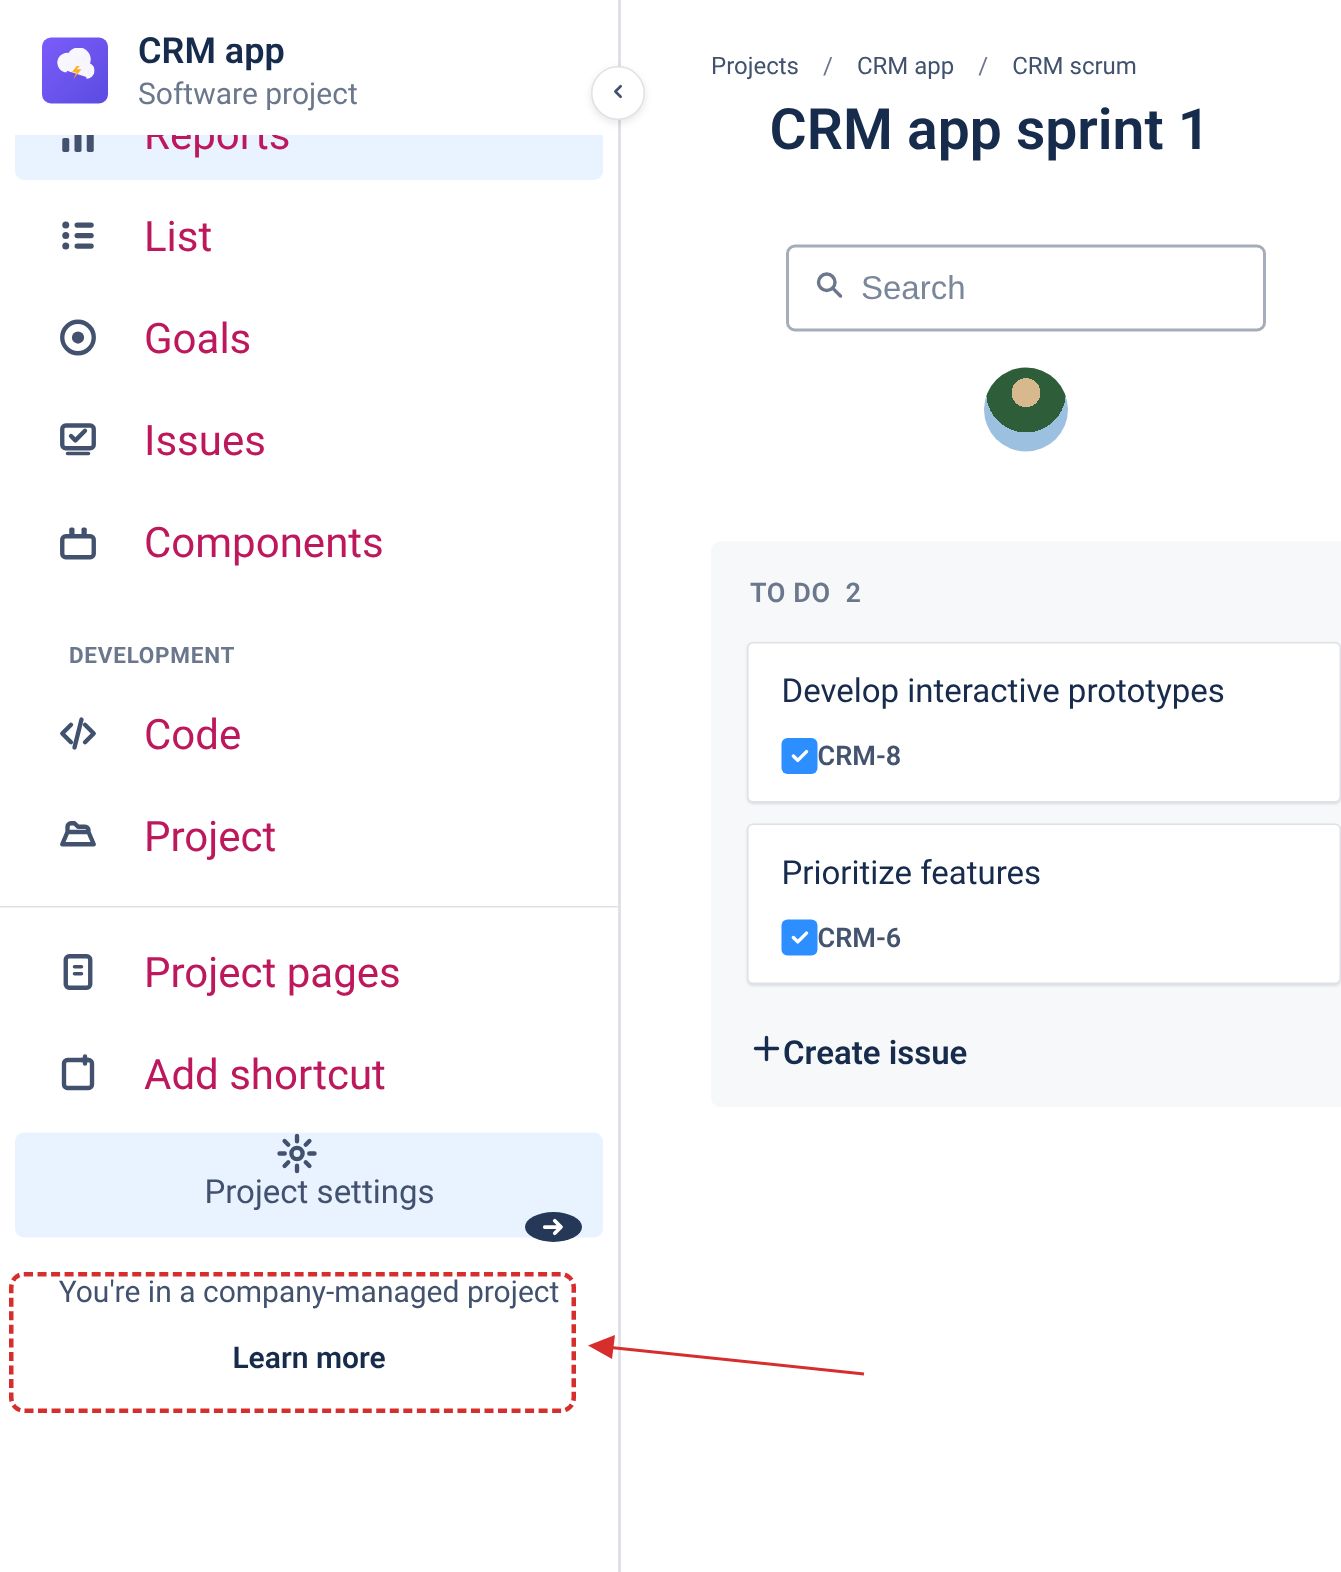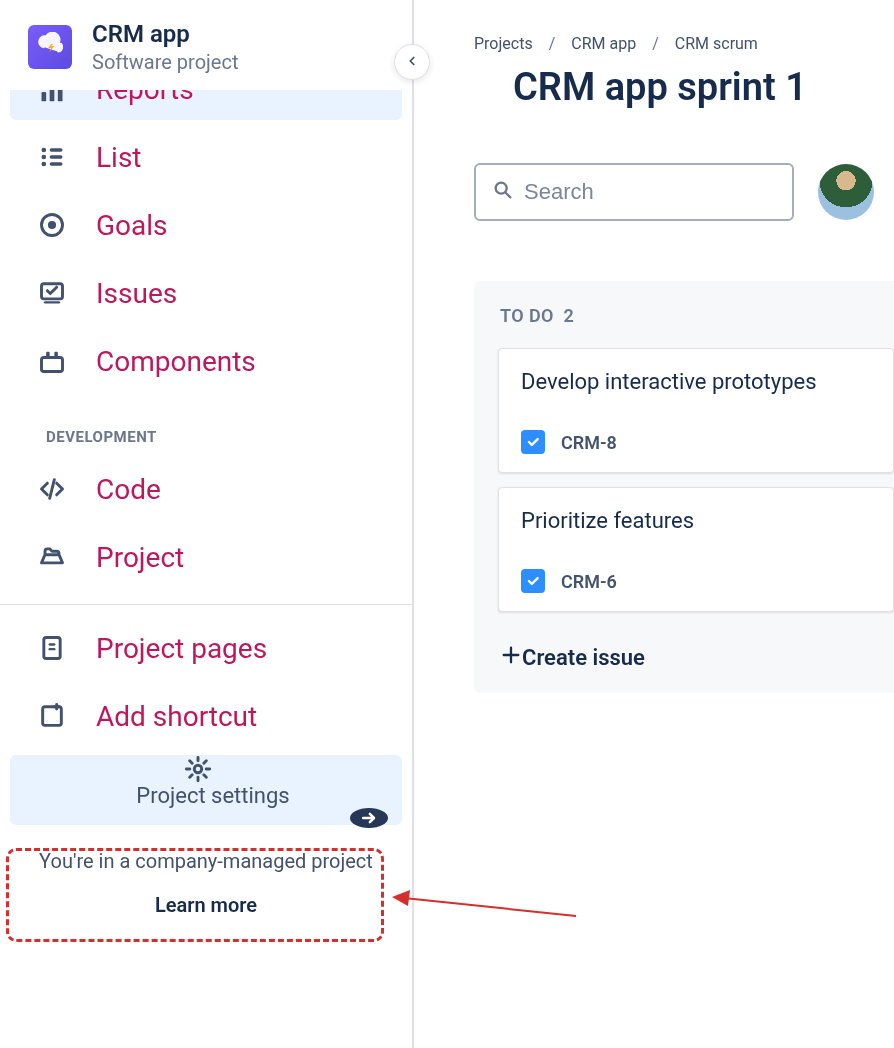--- a/index.html
+++ b/index.html
@@ -164,20 +164,21 @@
     font-weight: 600;
     color: #172B4D;
     margin-top: 12px;
     margin-left: 39px;
   }
   .controls-row {
     display: flex;
     align-items: center;
     gap: 24px;
     margin-top: 54px;
+    flex-direction: column;
   }
   .search-box {
     width: 320px;
     height: 58px;
     border: 2px solid #A5ADBA;
     border-radius: 6px;
     display: flex;
     align-items: center;
     padding: 0 16px;
     color: #6B778C;
@@ -213,21 +214,21 @@
   }
   .card {
     background: #fff;
     border: 1px solid #DFE1E6;
     border-radius: 4px;
     box-shadow: 0 1px 2px rgba(9,30,66,0.12);
     padding: 20px 22px 18px 22px;
     margin-bottom: 14px;
   }
   .card-title { font-size: 22px; color: #172B4D; margin-bottom: 18px; }
-  .card-key-row { display: flex; align-items: center; gap: 16px; margin-top: 36px; }
+  .card-key-row { display: flex; align-items: center; gap: 0; }
   .check {
     width: 24px; height: 24px; border-radius: 4px;
     background: #2D8EFF;
     display: flex; align-items: center; justify-content: center;
     color: #fff;
   }
   .card-key { font-size: 18px; font-weight: 600; color: #44546F; }
   .create-issue {
     display: flex;
     align-items: center;

